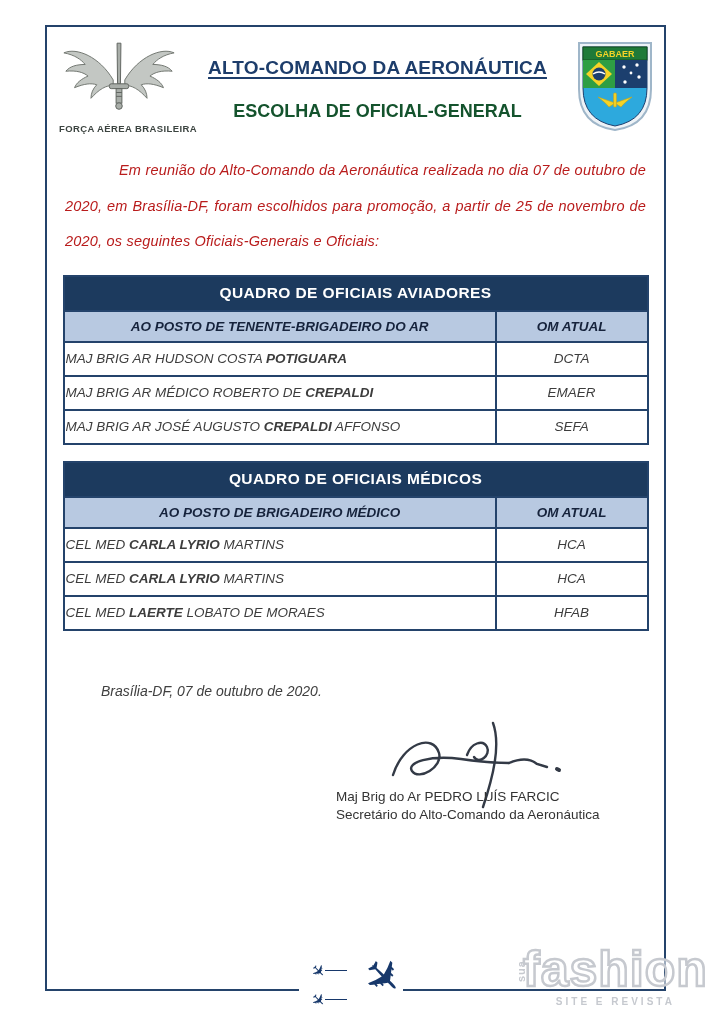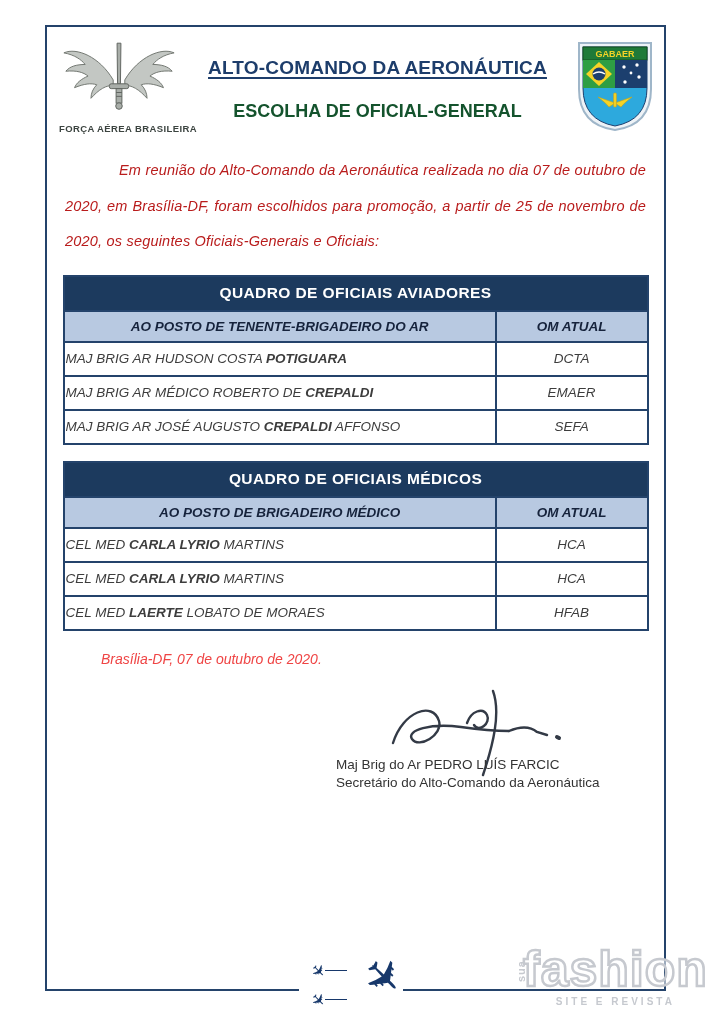--- a/index.html
+++ b/index.html
@@ -36,21 +36,21 @@
   .t-title{
     background:#1c3a5e;color:#ffffff;font-weight:bold;font-size:15.5px;
     text-align:center;height:31px;letter-spacing:.4px;font-style:normal;
   }
   .t-sub{background:#b8c9e1;color:#16233c;font-weight:bold;font-style:italic;font-size:13.5px;text-align:center;height:27px;}
   .t-row td{background:#ffffff;color:#3d3d3d;font-style:italic;font-size:13.5px;height:30px;}
   td.name-cell{text-align:left;}
   td.om-cell{text-align:center;border-radius:13px;}
   col.c-name{width:74%;}col.c-om{width:26%;}
   
-  .date-line{margin:20px 0 0 54px;font-style:italic;font-size:14px;color:#ef4444;}
+  .date-line{margin:52px 0 0 54px;font-style:italic;font-size:14px;color:#404040;}
   .sig-block{width:300px;margin:18px 28px 0 auto;position:relative;}
   .sig-svg{display:block;margin:0 auto -20px auto;overflow:visible;}
   .sig-name{font-size:13.5px;color:#333;}
   .sig-role{font-size:13.5px;color:#333;margin-top:3px;}
   
   .planes{
     position:absolute;left:252px;bottom:-27px;width:104px;height:60px;background:#ffffff;
   }
   .plane-big{
     position:absolute;right:0px;top:-2px;font-size:46px;color:#17386b;

